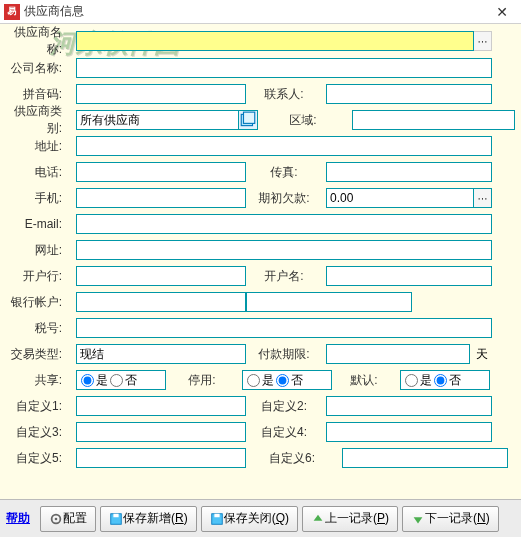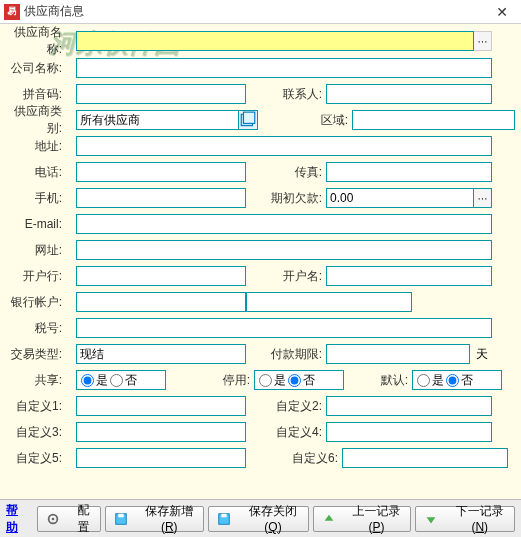--- a/index.html
+++ b/index.html
@@ -8,31 +8,31 @@
 .titlebar-icon{width:16px;height:16px;background:#d32f2f;display:flex;align-items:center;justify-content:center;color:#fff;font-size:9px;font-weight:bold;margin-right:4px}
 .titlebar-title{flex:1;color:#333}
 .close-btn{width:30px;height:20px;display:flex;align-items:center;justify-content:center;cursor:pointer;font-size:14px;color:#333}
 .form-area{background:#fffde7;padding:4px 6px 4px 6px;height:475px;position:relative}
 .watermark{position:absolute;top:2px;left:50px;pointer-events:none;z-index:0;opacity:0.35}
 .watermark .wm1{font-size:26px;font-weight:bold;font-style:italic;color:#2e7d32;text-shadow:1px 1px 0 #999}
 .watermark .wm2{font-size:14px;color:#2e7d32;margin-left:30px;margin-top:-2px}
 .row{display:flex;align-items:center;height:24px;margin-bottom:2px;position:relative;z-index:1}
 .row.tall{height:26px}
 .lbl{width:70px;text-align:right;padding-right:14px;color:#333;flex-shrink:0}
-.lbl2{width:60px;text-align:right;padding-right:4px;color:#333;flex-shrink:0}
+.lbl2{width:60px;text-align:center;padding-right:4px;color:#333;flex-shrink:0}
 .inp{height:20px;border:1px solid #0097a7;background:#fff;padding:0 3px;outline:none}
 .inp.yellow{background:#ffff8d}
 .inp-icon{width:18px;height:20px;border:1px solid #ccc;border-left:none;background:#f5f5f5;display:flex;align-items:center;justify-content:center;cursor:pointer;font-size:10px}
 .combo-btn{width:22px;height:20px;border:1px solid #0097a7;border-left:none;background:#e3f2fd;display:flex;align-items:center;justify-content:center;cursor:pointer}
 .radio-group{display:flex;align-items:center;height:20px;border:1px solid #0097a7;background:#fff;padding:0 4px;gap:2px}
 .radio-group label{display:flex;align-items:center;gap:2px;cursor:pointer}
 .radio-group input{margin:0}
 .bottom-bar{height:38px;background:#ececec;border-top:1px solid #bbb;display:flex;align-items:center;padding:0 6px;gap:4px}
 .help-link{color:#0000ee;text-decoration:underline;cursor:pointer;margin-right:6px;font-weight:bold}
-.btn{height:26px;border:1px solid #999;background:linear-gradient(#fff,#e8e8e8);padding:0 8px;display:flex;align-items:center;gap:15px;cursor:pointer;border-radius:2px}
+.btn{height:26px;border:1px solid #999;background:linear-gradient(#fff,#e8e8e8);padding:0 8px;display:flex;align-items:center;gap:0;cursor:pointer;border-radius:2px}
 .ico{width:14px;height:14px;display:inline-flex;align-items:center;justify-content:center}
 .ico-gear svg,.ico-save svg,.ico-up svg,.ico-down svg,.ico-book svg{width:14px;height:14px}
 .underline-key{text-decoration:underline}
 </style>
 </head>
 <body>
 
 <div class="titlebar">
   <div class="titlebar-icon">易</div>
   <div class="titlebar-title">供应商信息</div>
@@ -137,21 +137,21 @@
     <div class="radio-group" style="width:90px">
       <label>
           <input type="radio" name="share" checked="" style="">
           <span>是</span>
         </label>
       <label>
           <input type="radio" name="share" style="">
           <span>否</span>
         </label>
     </div>
-    <div class="lbl2" style="width:88px">停用:</div>
+    <div class="lbl2" style="width:76px">停用:</div>
     <div class="radio-group" style="width:90px">
       <label>
           <input type="radio" name="disable" style="">
           <span>是</span>
         </label>
       <label>
           <input type="radio" name="disable" checked="" style="">
           <span>否</span>
         </label>
     </div>

